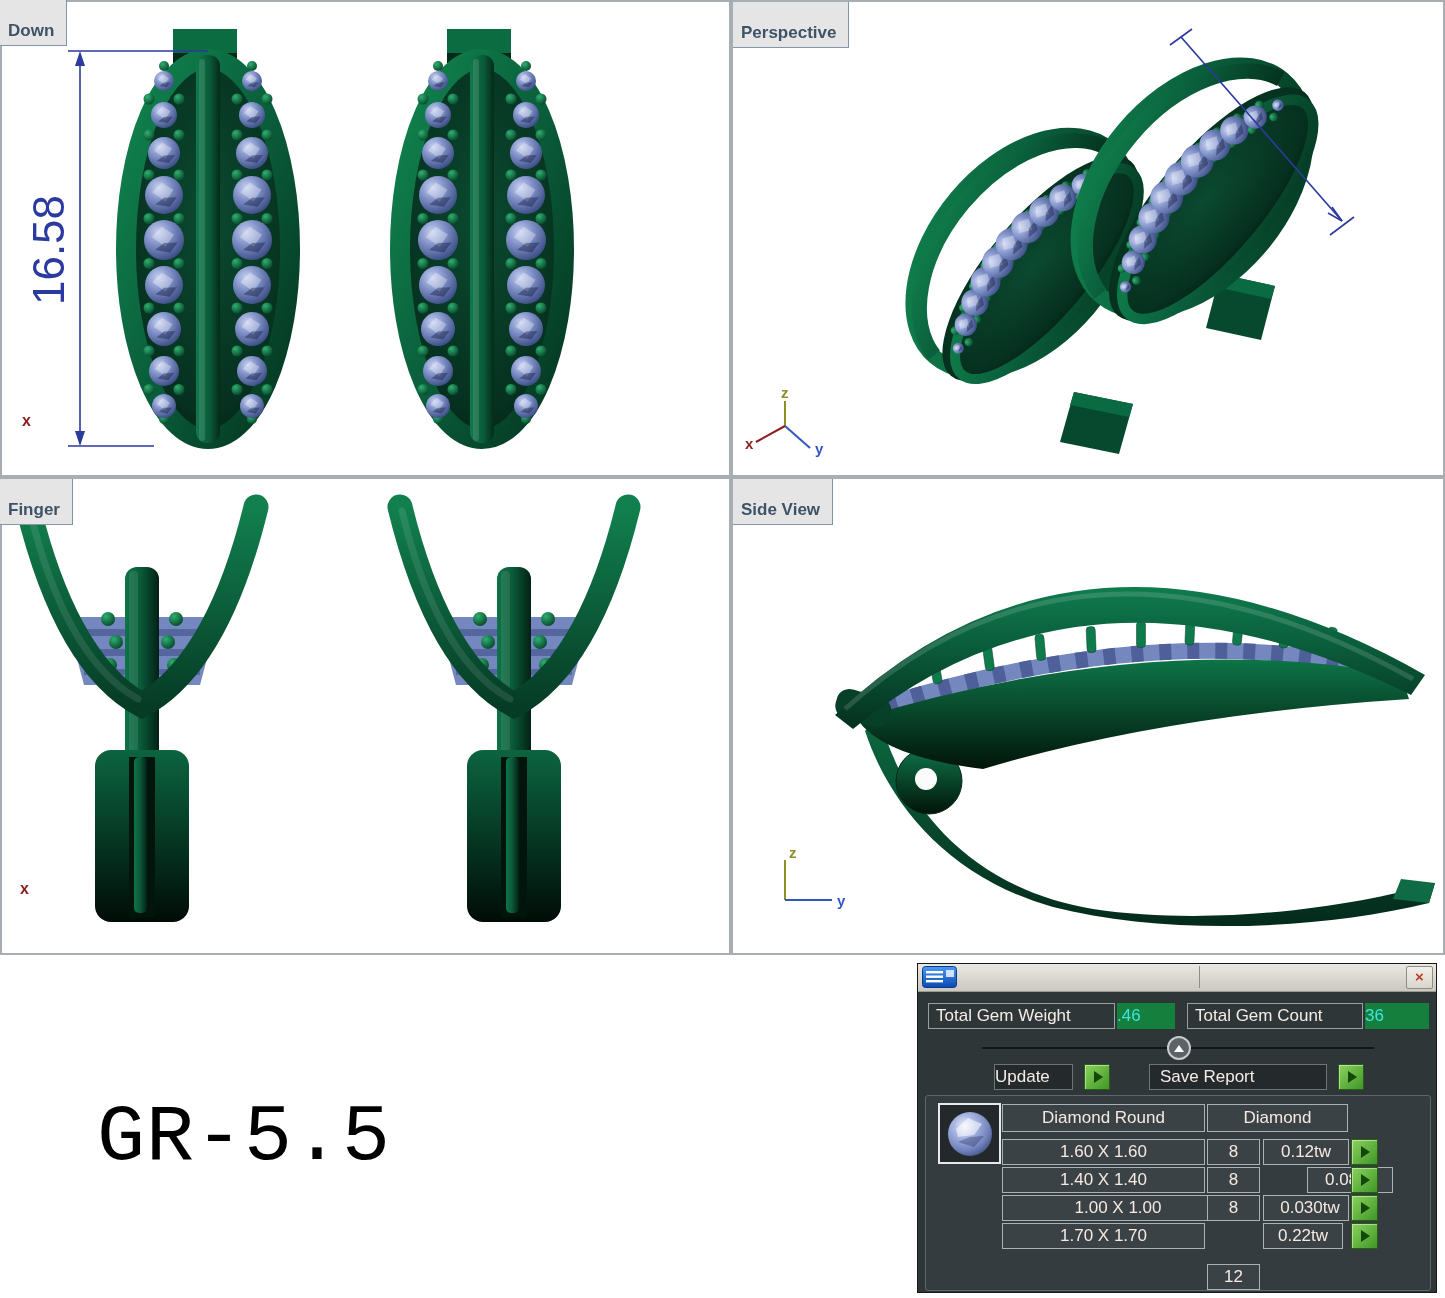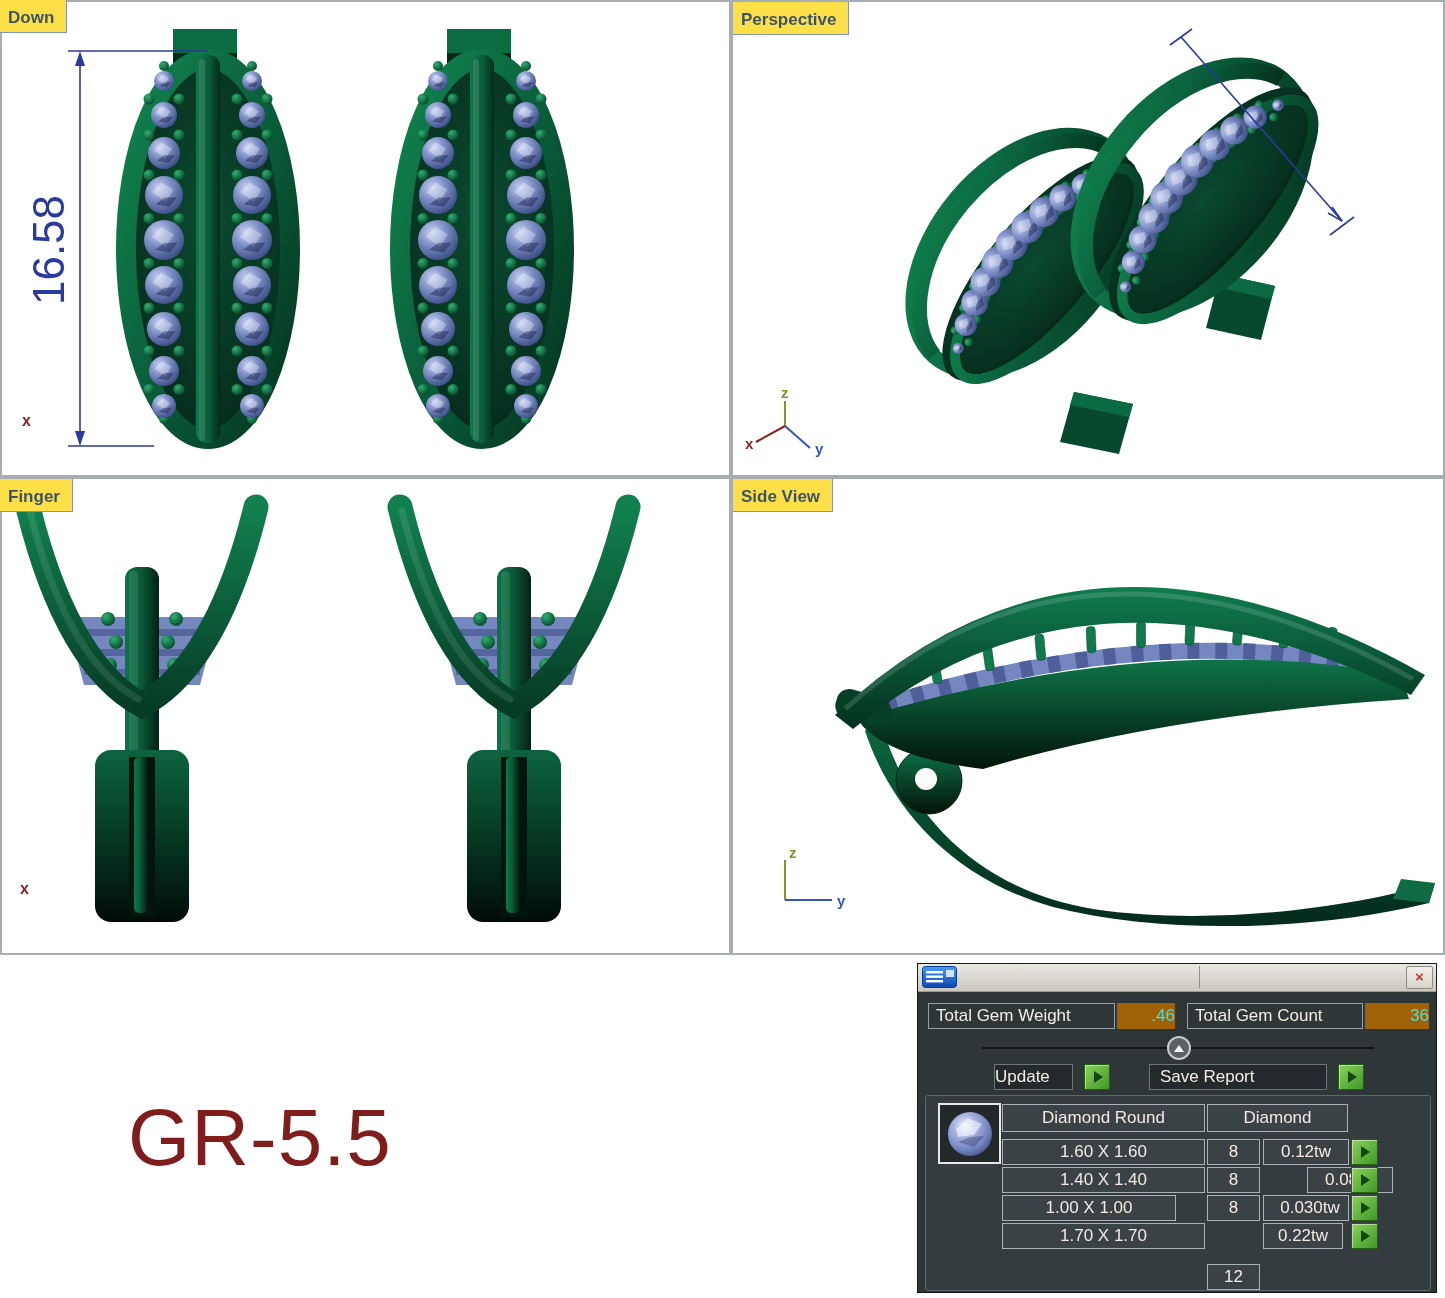--- a/index.html
+++ b/index.html
@@ -1,52 +1,52 @@
 <!DOCTYPE html>
 <html><head>
 <meta charset="utf-8">
 <style>
   html,body{margin:0;padding:0;background:#fff;width:1445px;height:1298px;
     font-family:"Liberation Sans",sans-serif;overflow:hidden;position:relative;}
   .viewport{position:absolute;background:#fff;border:2px solid #A6ADB3;box-sizing:border-box;}
   .viewport svg{position:absolute;left:0;top:0;}
-  .vtab{position:absolute;top:0;left:0;z-index:5;background:#fde047;color:#3E5367;
-    font-size:17px;font-weight:bold;padding:8px 12px 4px 8px;
+  .vtab{position:absolute;top:0;left:0;z-index:5;background:#e5e5e5;color:#3E5367;
+    font-size:17px;font-weight:bold;padding:21px 12px 4px 8px;
     border-right:1px solid #8396A8;border-bottom:1px solid #8396A8;}
   svg text{font-family:"Liberation Sans",sans-serif;}
 
   
   .gr-win{position:absolute;left:917px;top:963px;width:520px;height:330px;
     background:#2F3638;border:1px solid #15191A;box-sizing:border-box;z-index:10;}
   .gr-titlebar{position:absolute;left:0;top:0;right:0;height:27px;
     background:linear-gradient(#EAE8E2,#CBC8C0);border-bottom:1px solid #9C9992;}
   .gr-tdivider{position:absolute;left:281px;top:2px;width:1px;height:22px;background:#8F8F88;}
   .gr-close{position:absolute;right:3px;top:2px;width:25px;height:21px;
     background:linear-gradient(#F2F0EA,#D8D5CD);border:1px solid #8F8C85;border-radius:2px;
     color:#C0392B;font-weight:bold;font-size:15px;text-align:center;line-height:20px;cursor:pointer;}
   .gr-body{position:absolute;left:0;top:27px;right:0;bottom:0;}
   .gr-abs{position:absolute;box-sizing:border-box;}
   .gr-label{border:1px solid #99A0A5;color:#F4EDE7;font-size:17px;line-height:24px;padding-left:7px;}
-  .gr-val{background:#a16207;color:#3FE3DC;font-size:17px;line-height:26px;text-align:right;}
+  .gr-val{background:#15803d;color:#3FE3DC;font-size:17px;line-height:26px;text-align:left;}
   .gr-track{background:#111516;}
   .gr-thumb{width:24px;height:24px;border-radius:50%;background:#5C6265;border:2px solid #C7CCCF;
     display:flex;align-items:center;justify-content:center;cursor:pointer;}
   .gr-thumb span{width:0;height:0;border-left:5px solid transparent;border-right:5px solid transparent;
     border-bottom:7px solid #FDFDFD;}
   .gr-btn{background:#24292B;border:1px solid #6E7579;color:#F4EDE7;font-size:17px;line-height:24px;cursor:pointer;}
   .gr-garrow{background:linear-gradient(135deg,#8CD25D,#3F9727);border:1px solid #256012;
     box-shadow:inset 1px 1px 0 rgba(255,255,255,.45);display:flex;align-items:center;justify-content:center;cursor:pointer;}
   .gr-garrow span{width:0;height:0;border-top:6px solid transparent;border-bottom:6px solid transparent;
     border-left:9px solid #14470C;margin-left:2px;}
   .gr-tablebg{background:#343C3F;border:1px solid #5E666A;border-radius:3px;}
   .cellB{background:#3A4245;border:1px solid #ABB2B6;color:#F5E9E2;font-size:17px;
     line-height:24px;text-align:center;}
   .gr-gemcell{background:#23292B;border:2px solid #E9E9E9;display:flex;align-items:center;justify-content:center;cursor:pointer;}
 
-  .gr-title-big{position:absolute;left:128px;top:1092px;font-size:80px;color:#7f1d1d;letter-spacing:1px;}
+  .gr-title-big{position:absolute;left:97px;top:1092px;font-size:80px;color:#000000;letter-spacing:1px;font-family:Liberation Mono, monospace;}
 </style>
 </head>
 <body>
 
 <svg width="0" height="0" style="position:absolute" aria-hidden="true">
  <defs>
   <radialGradient id="gGem" cx="35%" cy="30%" r="75%">
    <stop offset="0" stop-color="#C6D0F0"></stop>
         <stop offset="0.45" stop-color="#7F90C7"></stop>
         <stop offset="1" stop-color="#3B4C84"></stop>
@@ -627,21 +627,21 @@
         <span></span>
       </div>
 
     <div class="gr-abs cellB" style="left:84px;top:176px;width:203px;height:26px;">1.40 X 1.40</div>
     <div class="gr-abs cellB" style="left:289px;top:176px;width:53px;height:26px;">8</div>
     <div class="gr-abs cellB" style="left:345px;top:176px;width:86px;height:26px;margin-left:44px;">0.08tw</div>
     <div class="gr-abs gr-garrow" style="left:433px;top:176px;width:27px;height:26px;">
         <span></span>
       </div>
 
-    <div class="gr-abs cellB" style="left:84px;top:204px;width:174px;height:26px;">1.00 X 1.00</div>
+    <div class="gr-abs cellB" style="left:84px;top:204px;width:232px;height:26px;">1.00 X 1.00</div>
     <div class="gr-abs cellB" style="left:289px;top:204px;width:53px;height:26px;">8</div>
     <div class="gr-abs cellB" style="left:345px;top:204px;width:86px;height:26px;padding-left:8px;">0.030tw</div>
     <div class="gr-abs gr-garrow" style="left:433px;top:204px;width:27px;height:26px;">
         <span></span>
       </div>
 
     <div class="gr-abs cellB" style="left:84px;top:232px;width:203px;height:26px;">1.70 X 1.70</div>
     <div class="gr-abs cellB" style="left:289px;top:232px;width:53px;height:26px;margin-top:41px;">12</div>
     <div class="gr-abs cellB" style="left:345px;top:232px;width:80px;height:26px;">0.22tw</div>
     <div class="gr-abs gr-garrow" style="left:433px;top:232px;width:27px;height:26px;">

